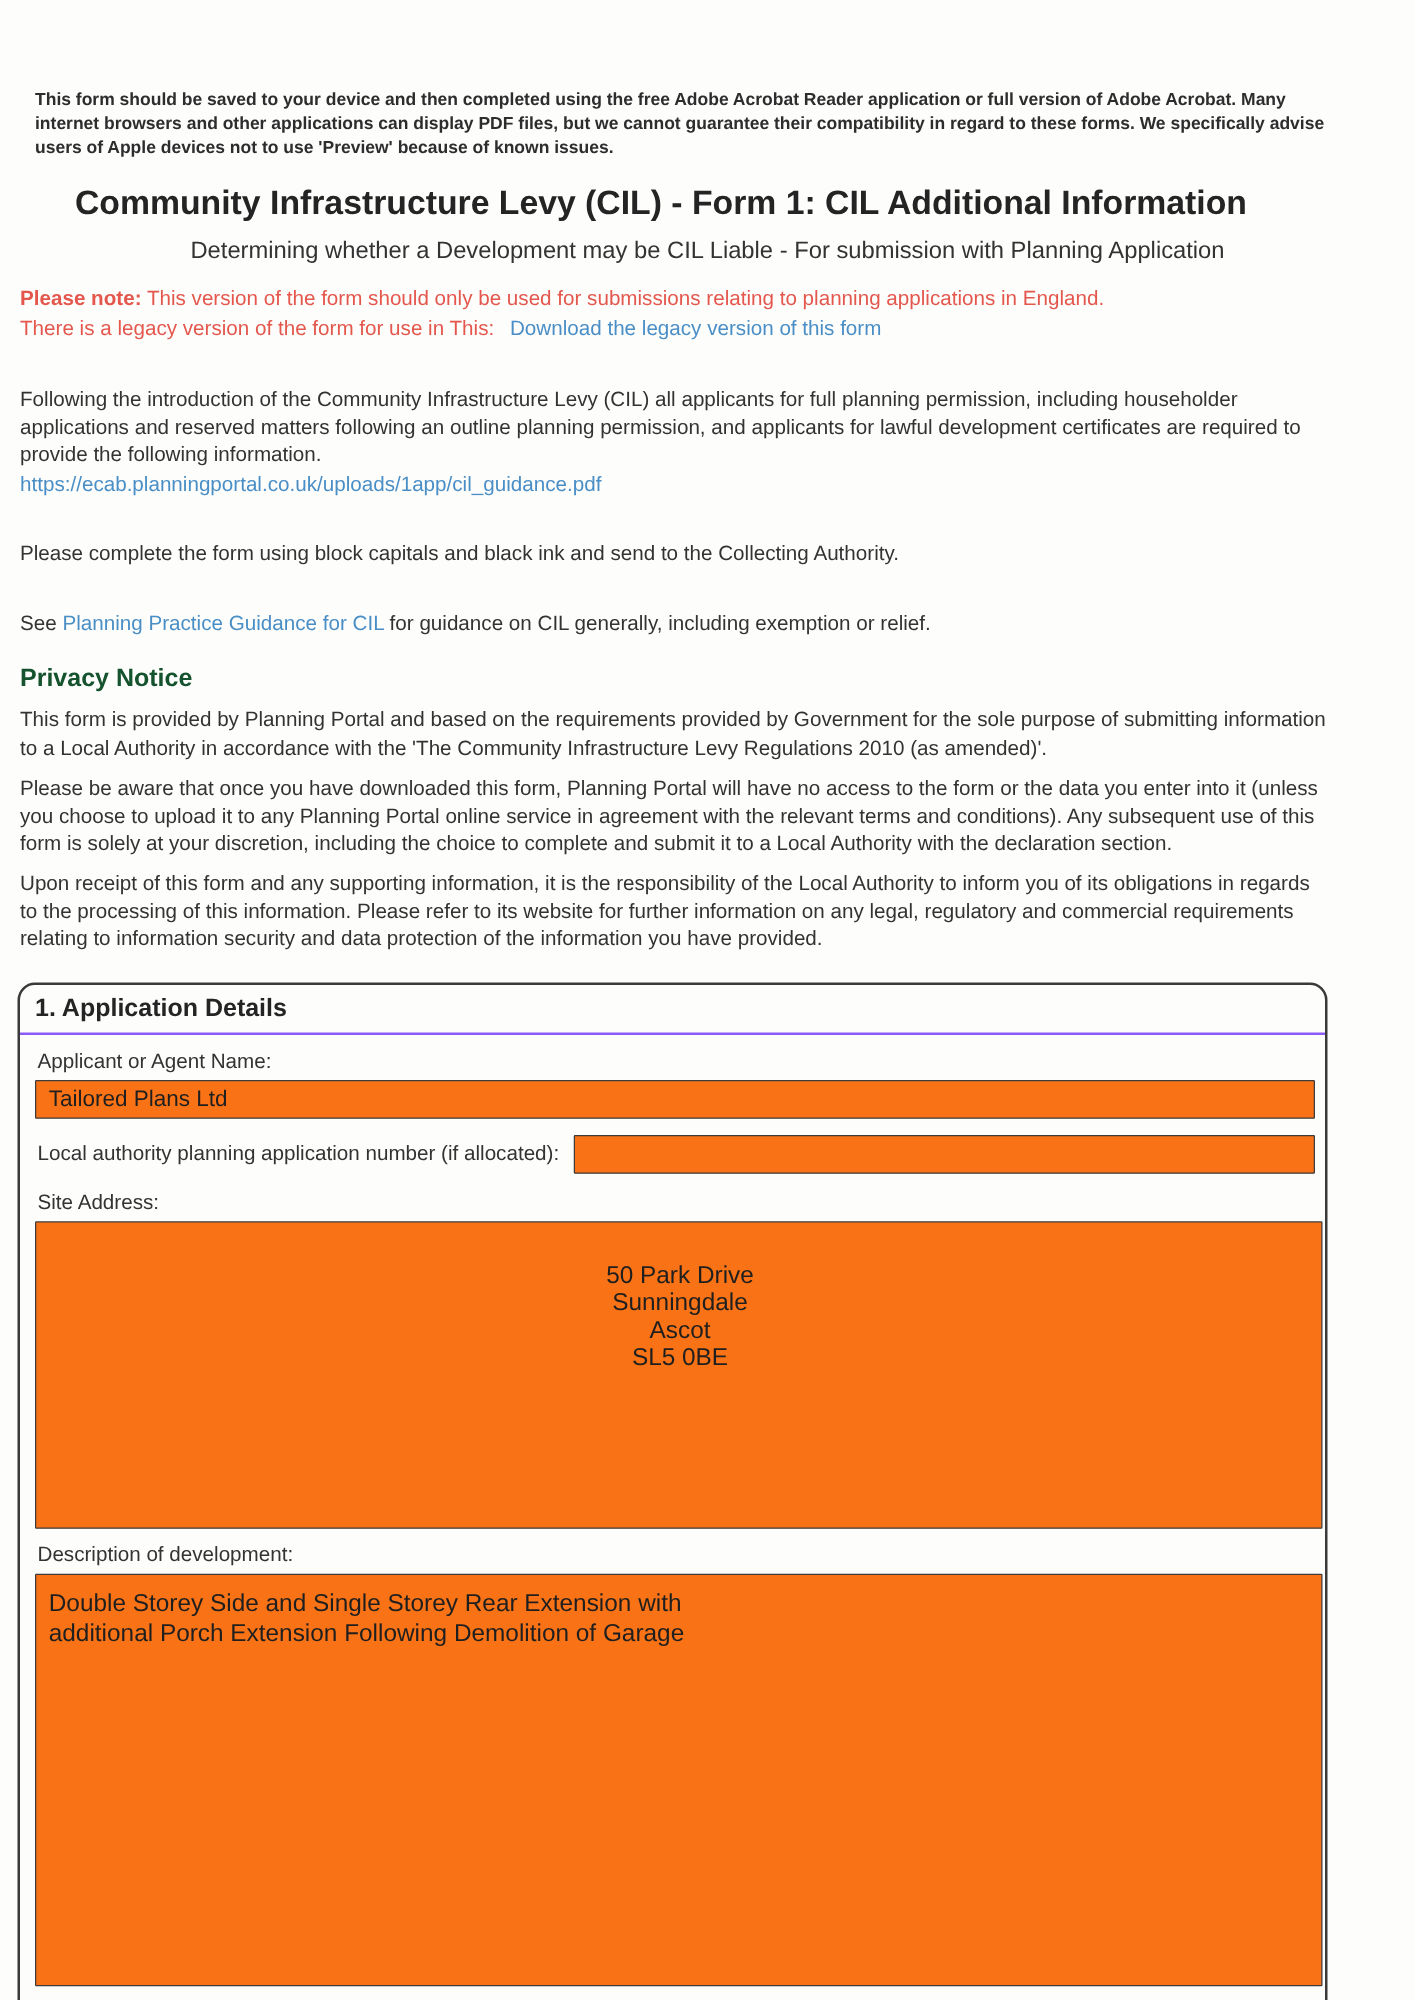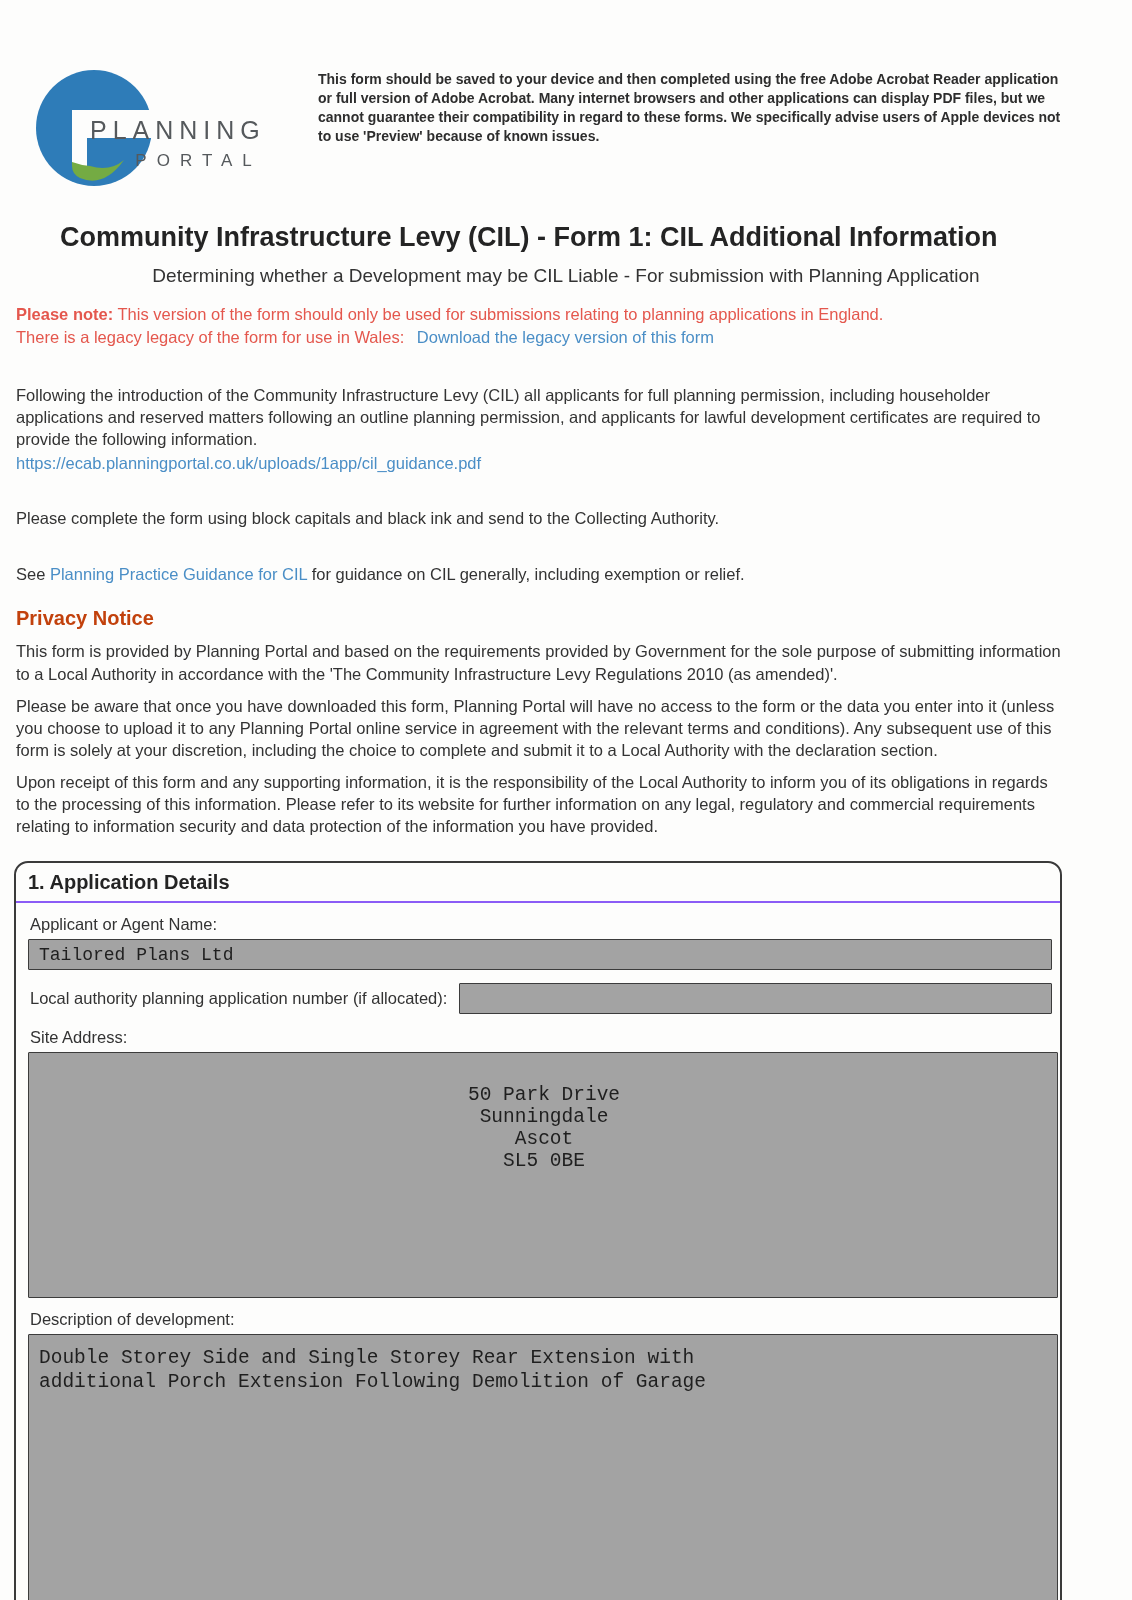--- a/index.html
+++ b/index.html
@@ -90,21 +90,21 @@
     line-height: 1.34;
     color: #333;
   }
   .bold-p { font-weight: bold; color: #2d2d2d; }
   .link-line { margin-top: 4px; font-size: 16.5px; }
 
   .privacy-h {
     margin-top: 22px;
     font-size: 20px;
     font-weight: bold;
-    color: #c2410c;
+    color: #14532d;
   }
   .privacy-p { margin-top: 10px; }
 
   
   .app-box {
     margin: 24px 70px 0 14px;
     border: 2.5px solid #3a3a3a;
     border-radius: 14px;
     background: #fdfdfc;
     height: 830px;
@@ -118,22 +118,22 @@
   }
   .box-body { padding: 9px 8px 0 12px; }
 
   .field-label {
     display: block;
     font-size: 16.5px;
     color: #333;
     margin: 3px 0 5px 2px;
   }
   input, textarea {
-    font-family: Liberation Mono, monospace;
-    background: #a3a3a3;
+    font-family: Liberation Sans, sans-serif;
+    background: #f97316;
     border: 1.7px solid #3c3c3c;
     border-radius: 1px;
     color: #1f1f1f;
     outline: none;
   }
   .full-input {
     width: 100%;
     height: 31px;
     font-size: 18px;
     padding: 0 10px;
@@ -172,43 +172,31 @@
     padding: 12px 16px 0 10px;
     display: block;
   }
 </style>
 </head>
 <body>
 
 <div class="page">
 
   <div class="header-row">
-    <div class="logo">
-      <svg class="logo-mark" width="128" height="128" viewBox="0 0 128 128">
-        <circle cx="62" cy="62" r="58" fill="#2e7cb8"></circle>
-        <rect x="40" y="44" width="90" height="28" fill="#fdfdfc"></rect>
-        <rect x="40" y="44" width="15" height="56" fill="#fdfdfc"></rect>
-        <path d="M58 100 Q78 106 92 94 Q72 122 48 112 Q40 108 40 100 L40 96 Q48 99 58 100 Z" fill="#74ab43"></path>
-      </svg>
-      <div class="logo-text">
-        <div class="logo-line1">PLANNING</div>
-        <div class="logo-line2">PORTAL</div>
-      </div>
-    </div>
     <p class="top-notice">This form should be saved to your device and then completed using the free Adobe Acrobat Reader application or full version of Adobe Acrobat. Many internet browsers and other applications can display PDF files, but we cannot guarantee their compatibility in regard to these forms. We specifically advise users of Apple devices not to use 'Preview' because of known issues.</p>
   </div>
 
   <h1 class="title">Community Infrastructure Levy (CIL) - Form 1: CIL Additional Information</h1>
   <p class="subtitle">Determining whether a Development may be CIL Liable - For submission with Planning Application</p>
 
   <div class="content">
 
     <p class="note">
       <strong>Please note:</strong><span> This version of the form should only be used for submissions relating to planning applications in England.</span><br>
-      <span>There is a legacy legacy of the form for use in Wales:</span>
+      <span>There is a legacy version of the form for use in This:</span>
       <a class="link">Download the legacy version of this form</a>
     </p>
 
     <p class="body-p">Following the introduction of the Community Infrastructure Levy (CIL) all applicants for full planning permission, including householder applications and reserved matters following an outline planning permission, and applicants for lawful development certificates are required to provide the following information.</p>
 
     <p class="link-line">
       <a class="link">https://ecab.planningportal.co.uk/uploads/1app/cil_guidance.pdf</a>
     </p>
 
     <p class="body-p">Please complete the form using block capitals and black ink and send to the Collecting Authority.</p>

